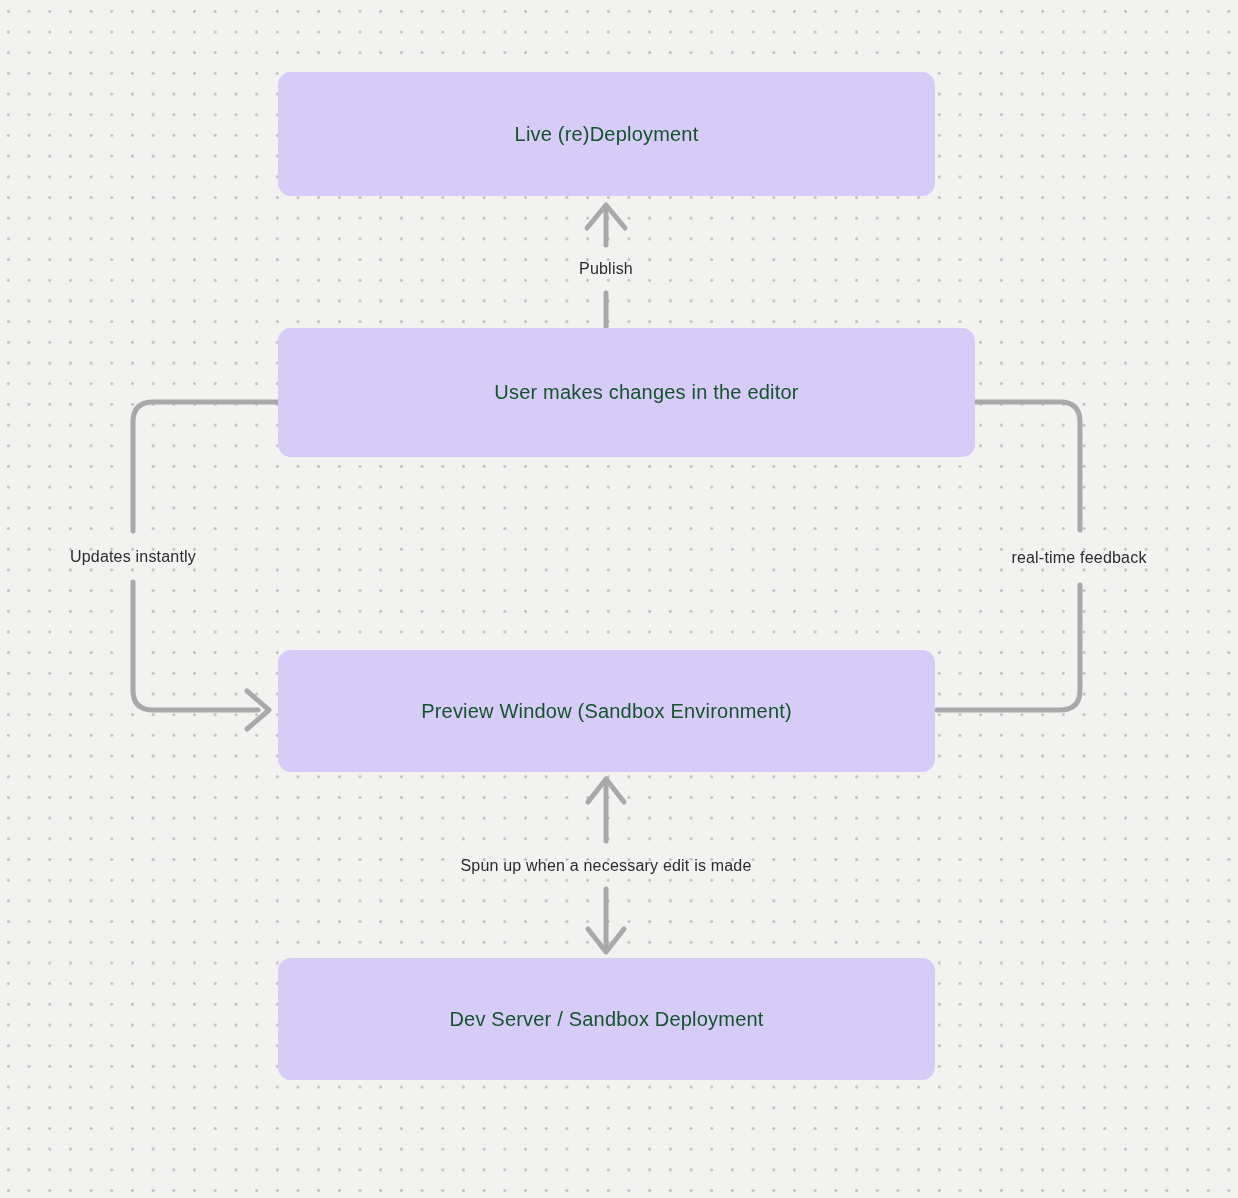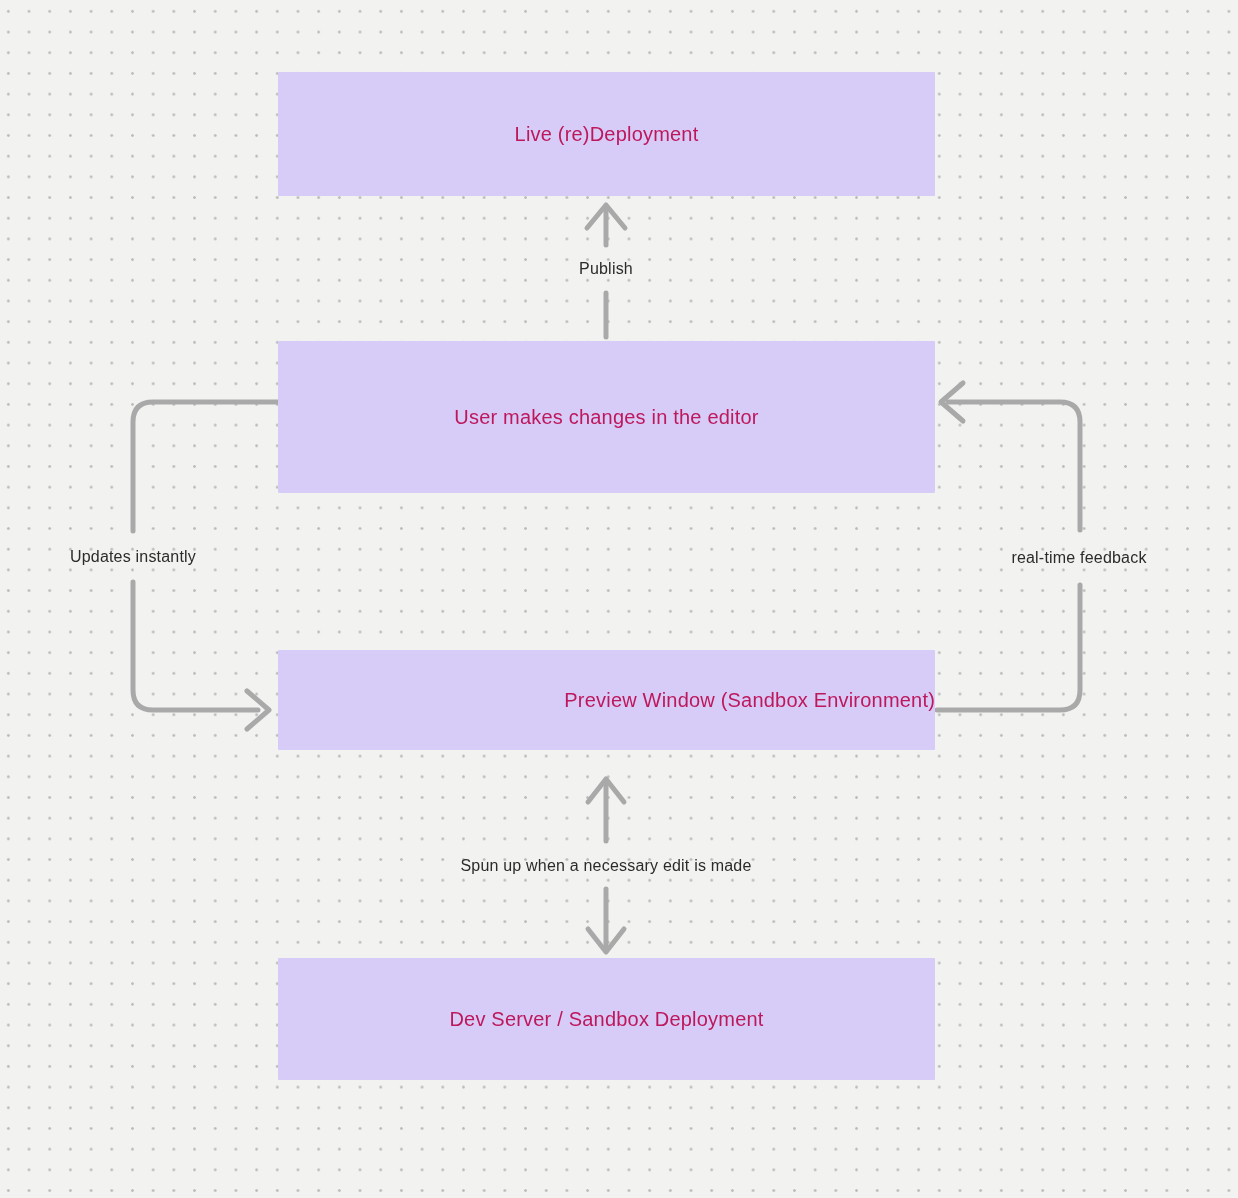--- a/index.html
+++ b/index.html
@@ -34,32 +34,32 @@
     stroke: #a9a9a9;
     stroke-width: 5;
     stroke-linecap: round;
     stroke-linejoin: round;
   }
   .node {
     position: absolute;
     left: 278px;
     width: 657px;
     background: #d7cbf7;
-    border-radius: 1px;
+    border-radius: 13px;
     display: flex;
     align-items: center;
     justify-content: center;
-    color: #be185d;
+    color: #14532d;
     font-size: 20px;
     letter-spacing: 0.2px;
     text-align: center;
   }
   .node-1 { top: 72px;  height: 124px; }
-  .node-2 { top: 341px; height: 152px; }
-  .node-3 { top: 650px; height: 100px; justify-content: flex-end; }
+  .node-2 { top: 328px; height: 129px; padding-left: 40px; }
+  .node-3 { top: 650px; height: 122px; }
   .node-4 { top: 958px; height: 122px; }
   .edge-label {
     position: absolute;
     transform: translate(-50%, -50%);
     white-space: nowrap;
     color: #2b2b2b;
     font-size: 16px;
     letter-spacing: 0.2px;
   }
   .label-publish  { left: 606px;  top: 269px; }

